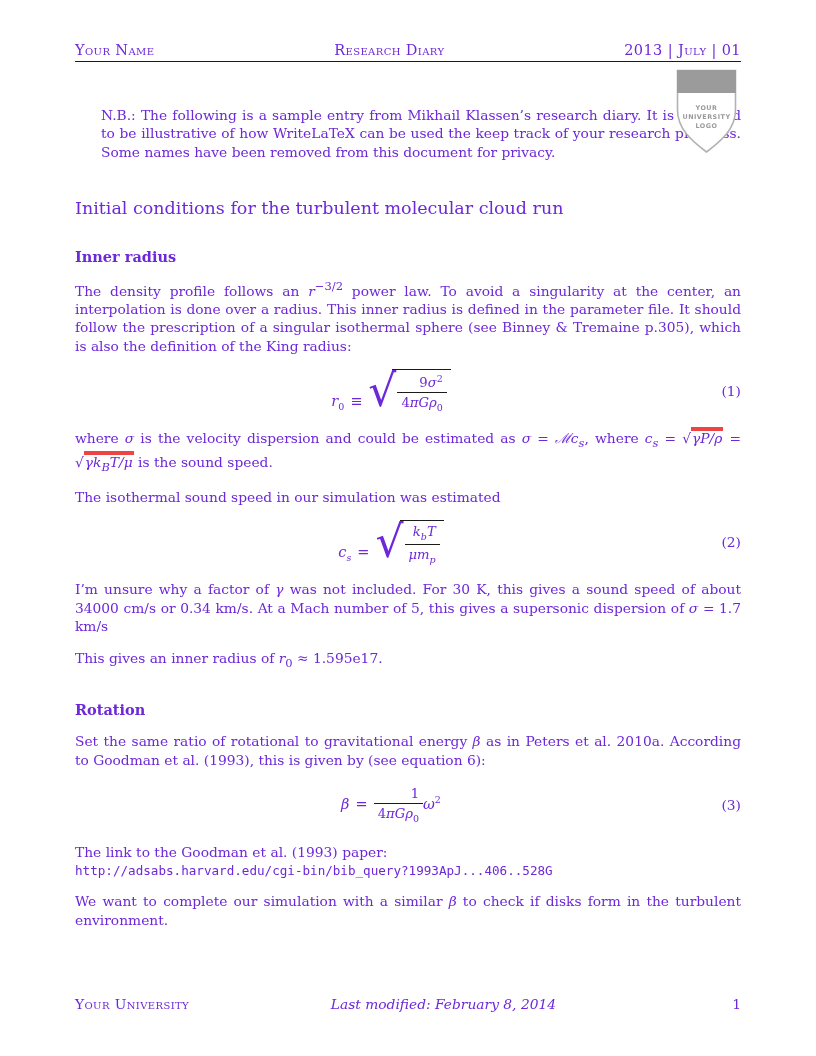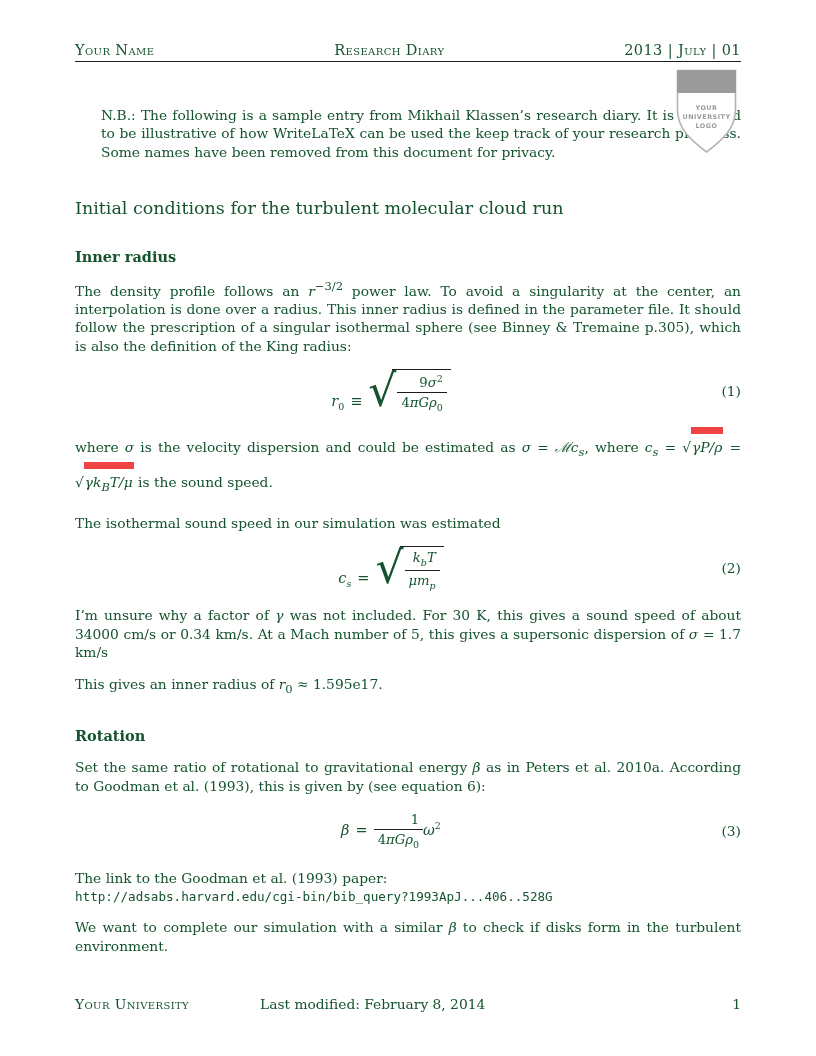--- a/index.html
+++ b/index.html
@@ -4,21 +4,21 @@
 <style>
   html, body { margin: 0; padding: 0; background: #ffffff; }
   .page {
     position: relative;
     width: 816px;
     height: 1056px;
     margin: 0 auto;
     background: #ffffff;
     overflow: hidden;
     font-family: "DejaVu Serif", "Liberation Serif", serif;
-    color: #14532d;
+    color: #6d28d9;
   }
   .content { padding: 0 75px; }
 
   
   .doc-header {
     display: flex;
     justify-content: space-between;
     align-items: baseline;
     padding-top: 42px;
     font-variant: small-caps;
@@ -50,21 +50,21 @@
     margin: 14px 0 0 0;
   }
   p.nb { margin-top: 44px; margin-left: 26px; }
   p.tight { margin-top: 12px; }
   p.mono {
     font-family: "DejaVu Sans Mono", "Liberation Mono", monospace;
     font-size: 12.6px;
     margin: 2px 0 0 0;
     text-align: left;
   }
-  .rad { border-top: 7px solid #ef4444; display: inline-block; padding: 6px 1px; line-height: 1.15; }
+  .rad { border-top: 4px solid #ef4444; display: inline-block; padding: 0 1px; line-height: 1.15; }
   .sqrt-inline { white-space: nowrap; }
 
   
   .equation {
     display: flex;
     align-items: center;
     margin: 12px 0 0 0;
     font-size: 14.5px;
     min-height: 48px;
   }
@@ -85,21 +85,21 @@
   .doc-footer {
     position: absolute;
     left: 75px;
     right: 75px;
     bottom: 44px;
     display: flex;
     align-items: baseline;
     font-size: 13.8px;
   }
   .ftr-left { flex: 1; text-align: left; font-variant: small-caps; letter-spacing: 0.4px; }
-  .ftr-center { flex: 1.6; text-align: left; }
+  .ftr-center { flex: 1.6; text-align: right; font-style: italic; }
   .ftr-right { flex: 1; text-align: right; }
 </style>
 </head>
 <body>
 
 <div class="page">
 
   <div class="content">
 
     <header class="doc-header">

